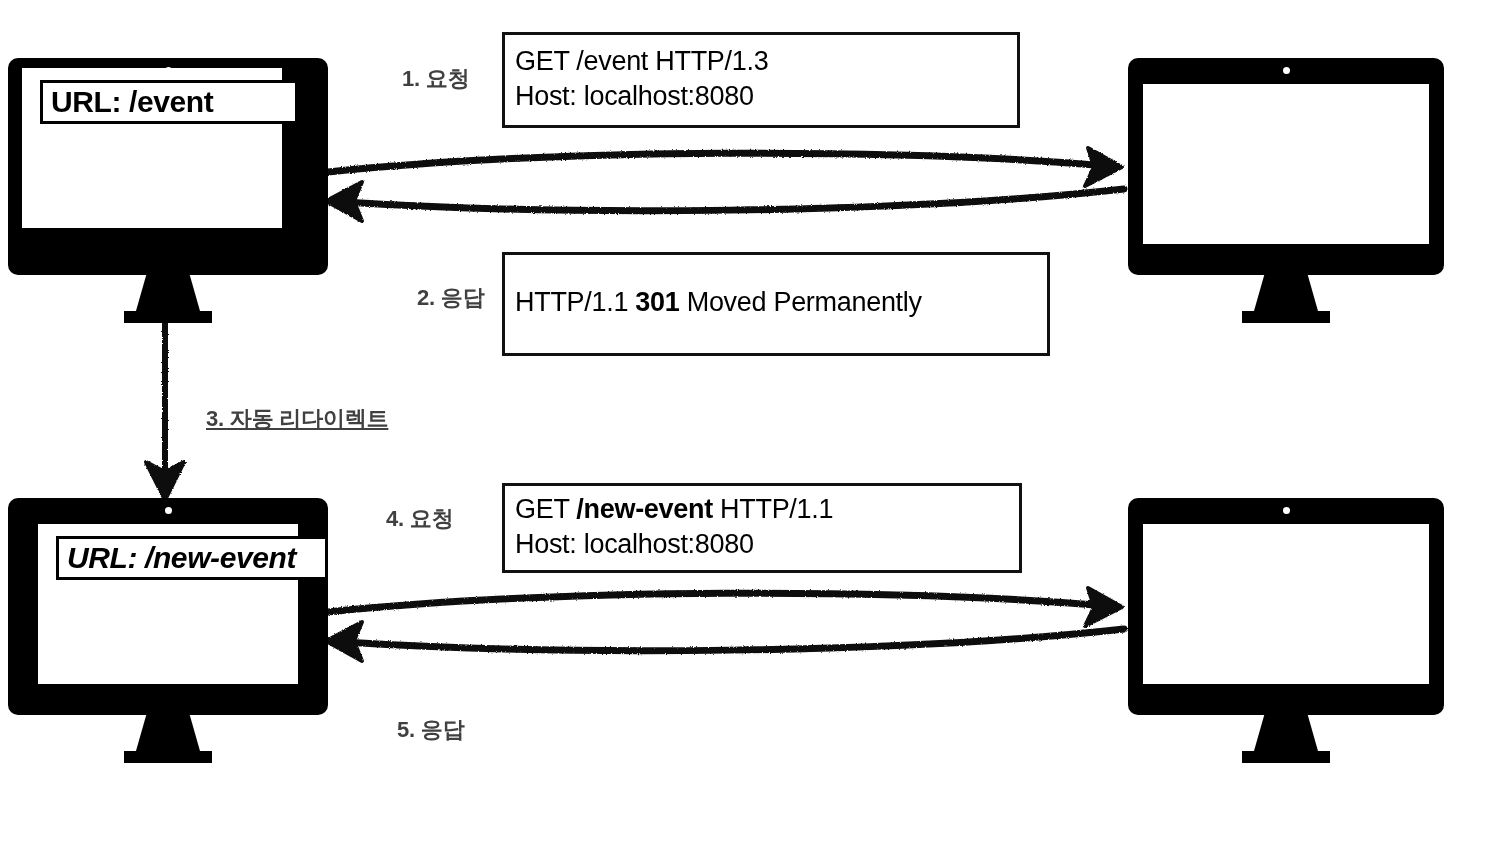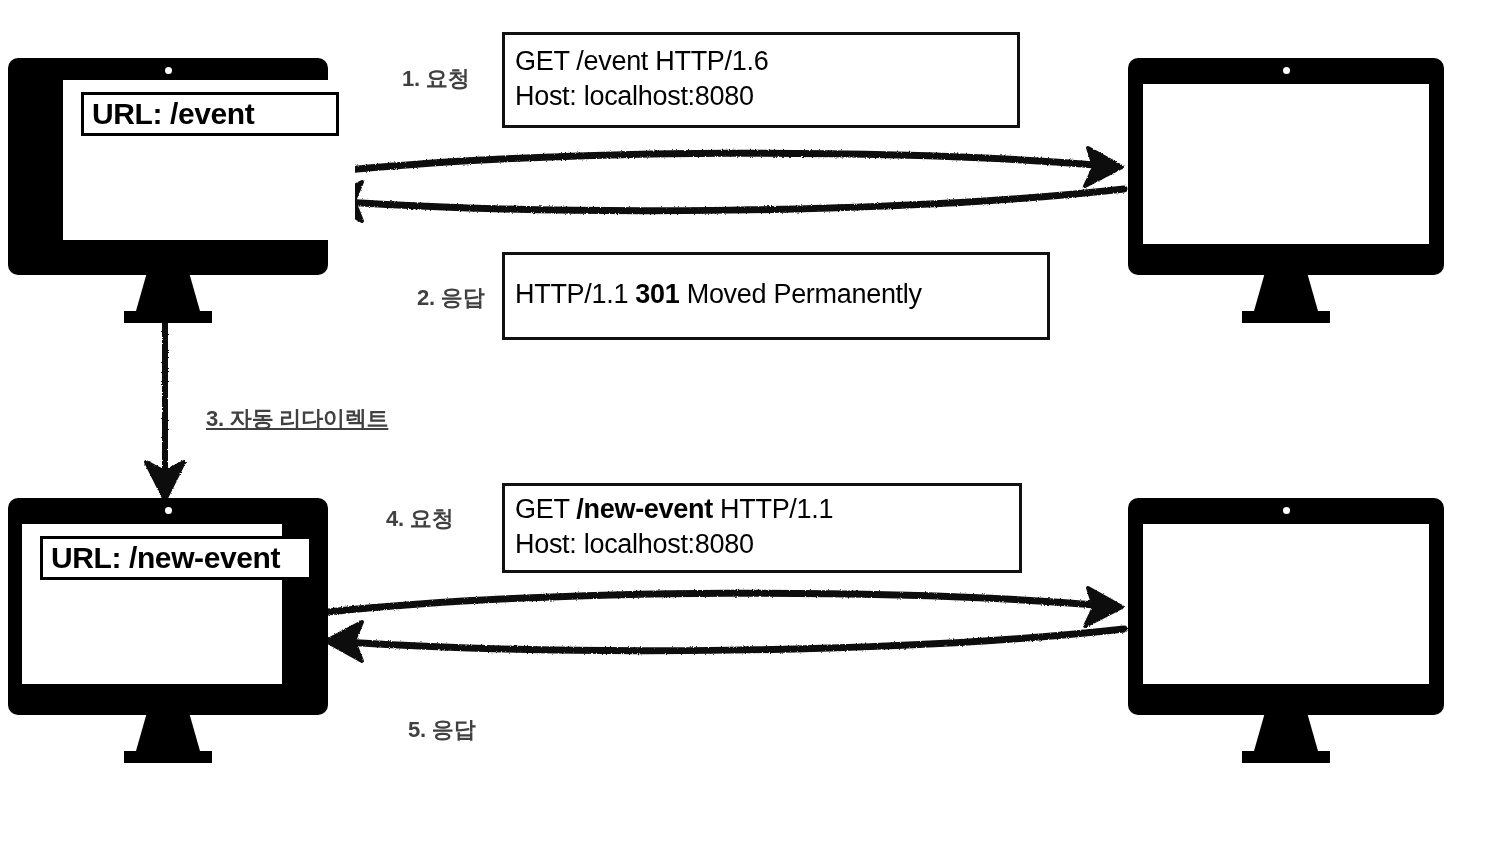--- a/index.html
+++ b/index.html
@@ -145,21 +145,21 @@
       <path d="M328,612 C560,588 900,588 1108,606" stroke-width="7"></path>
       <path d="M1122,607 L1088,588 L1094,607 L1085,626 Z" fill="#101010" stroke-width="4"></path>
       <path d="M1124,629 C900,654 560,656 344,642" stroke-width="7"></path>
       <path d="M326,641 L362,622 L354,641 L362,661 Z" fill="#101010" stroke-width="4"></path>
     </g>
   </svg>
 
   <div class="monitor" style="left:8px; top:58px; width:320px; height:260px;">
     <div class="bezel" style="width:320px; height:217px;"></div>
     <div class="camera"></div>
-    <div class="screen" style="left:14px; top:22px; width:292px; height:160px;margin-left:41px;">
+    <div class="screen" style="left:14px; top:10px; width:260px; height:160px;">
       <div class="urlbar" style="left:18px; top:12px; width:258px; height:44px;">
         <span>URL: /event</span>
       </div>
     </div>
     <div class="neck" style="top:217px; margin-left:-32px; width:64px; height:36px;
                 clip-path: polygon(16% 0%, 84% 0%, 100% 100%, 0% 100%);"></div>
     <div class="base" style="top:253px; margin-left:-44px; width:88px; height:12px;"></div>
   </div>
 
   <div class="monitor" style="left:1128px; top:58px; width:316px; height:260px;">
@@ -167,21 +167,21 @@
     <div class="camera"></div>
     <div class="screen" style="left:15px; top:26px; width:286px; height:160px;"></div>
     <div class="neck" style="top:217px; margin-left:-32px; width:64px; height:36px;
                 clip-path: polygon(16% 0%, 84% 0%, 100% 100%, 0% 100%);"></div>
     <div class="base" style="top:253px; margin-left:-44px; width:88px; height:12px;"></div>
   </div>
 
   <div class="monitor" style="left:8px; top:498px; width:320px; height:260px;">
     <div class="bezel" style="width:320px; height:217px;"></div>
     <div class="camera"></div>
-    <div class="screen" style="left:14px; top:26px; width:260px; height:160px;">
+    <div class="screen" style="left:30px; top:26px; width:260px; height:160px;font-style:italic;">
       <div class="urlbar" style="left:18px; top:12px; width:272px; height:44px;">
         <span>URL: /new-event</span>
       </div>
     </div>
     <div class="neck" style="top:217px; margin-left:-32px; width:64px; height:36px;
                 clip-path: polygon(16% 0%, 84% 0%, 100% 100%, 0% 100%);"></div>
     <div class="base" style="top:253px; margin-left:-44px; width:88px; height:12px;"></div>
   </div>
 
   <div class="monitor" style="left:1128px; top:498px; width:316px; height:260px;">
@@ -190,44 +190,44 @@
     <div class="screen" style="left:15px; top:26px; width:286px; height:160px;"></div>
     <div class="neck" style="top:217px; margin-left:-32px; width:64px; height:36px;
                 clip-path: polygon(16% 0%, 84% 0%, 100% 100%, 0% 100%);"></div>
     <div class="base" style="top:253px; margin-left:-44px; width:88px; height:12px;"></div>
   </div>
 
   <div class="steplabel" style="left:402px; top:64px;">1. 요청</div>
 
   <div class="msgbox" style="left:502px; top:32px; width:518px; height:96px;">
     <div class="line">
-      <span class="reg">GET /event HTTP/1.6</span>
+      <span class="reg">GET /event HTTP/1.3</span>
     </div>
     <div class="line">
       <span class="reg">Host: localhost:8080</span>
     </div>
   </div>
 
   <div class="steplabel" style="left:392px; top:283px;margin-left:25px;">2. 응답</div>
 
-  <div class="msgbox" style="left:502px; top:252px; width:548px; height:88px;">
+  <div class="msgbox" style="left:502px; top:252px; width:548px; height:104px;">
     <div class="line">
       <span class="reg">HTTP/1.1 </span><b>301</b><span class="reg"> Moved Permanently</span>
     </div>
   </div>
 
   <div class="steplabel" style="left:206px; top:404px;text-decoration:underline;">3. 자동 리다이렉트</div>
 
   <div class="steplabel" style="left:386px; top:504px;">4. 요청</div>
 
   <div class="msgbox" style="left:502px; top:483px; width:520px; height:90px;">
     <div class="line">
       <span class="reg">GET </span><b>/new-event</b><span class="reg"> HTTP/1.1</span>
     </div>
     <div class="line">
       <span class="reg">Host: localhost:8080</span>
     </div>
   </div>
 
-  <div class="steplabel" style="left:408px; top:715px;">5. 응답</div>
+  <div class="steplabel" style="left:397px; top:715px;">5. 응답</div>
 
 
 </div>
 
 </body></html>

